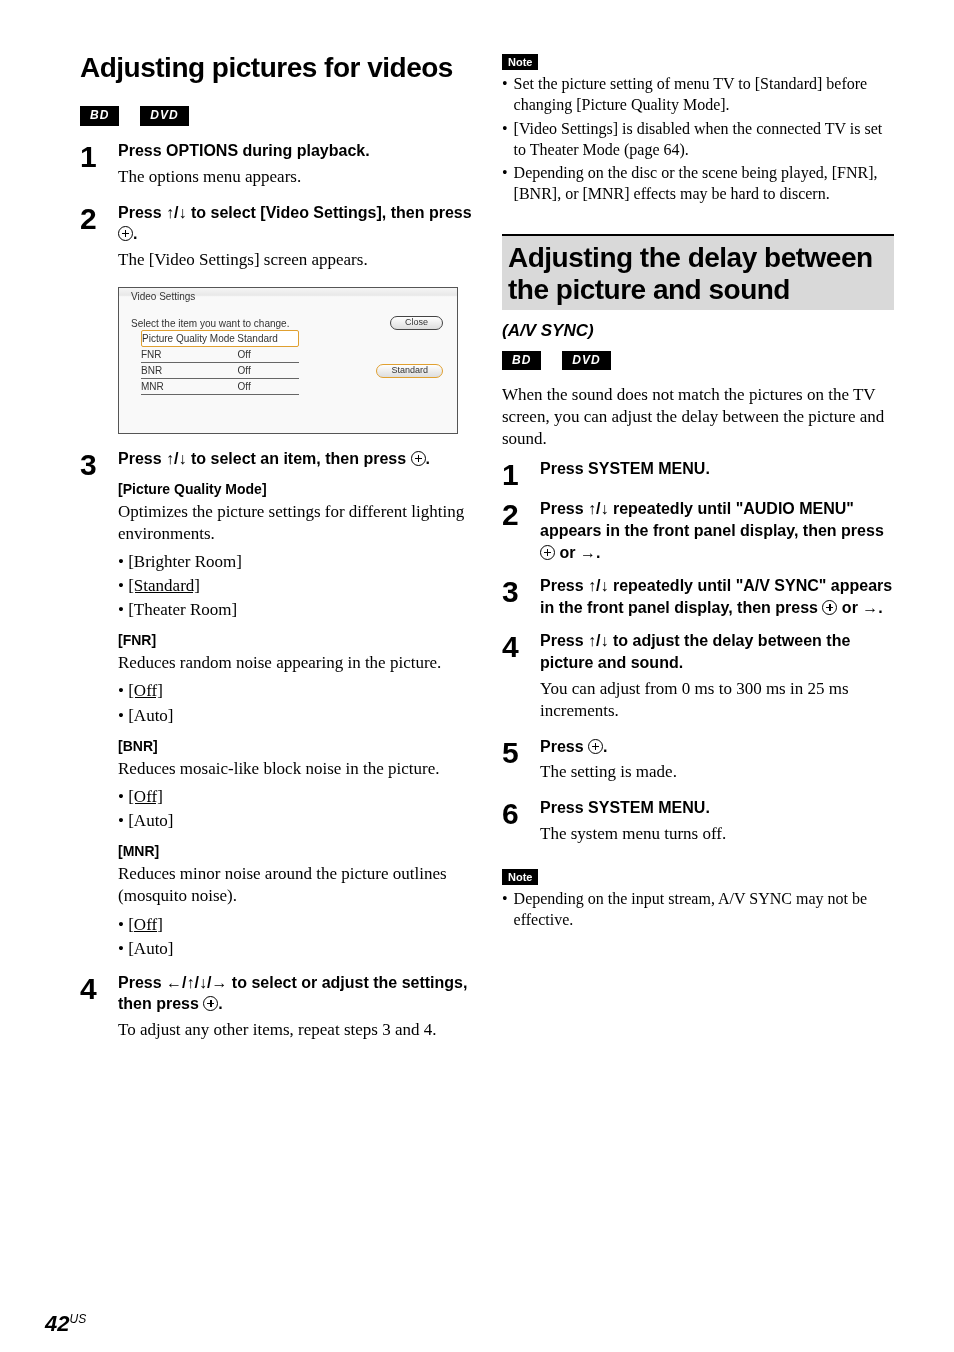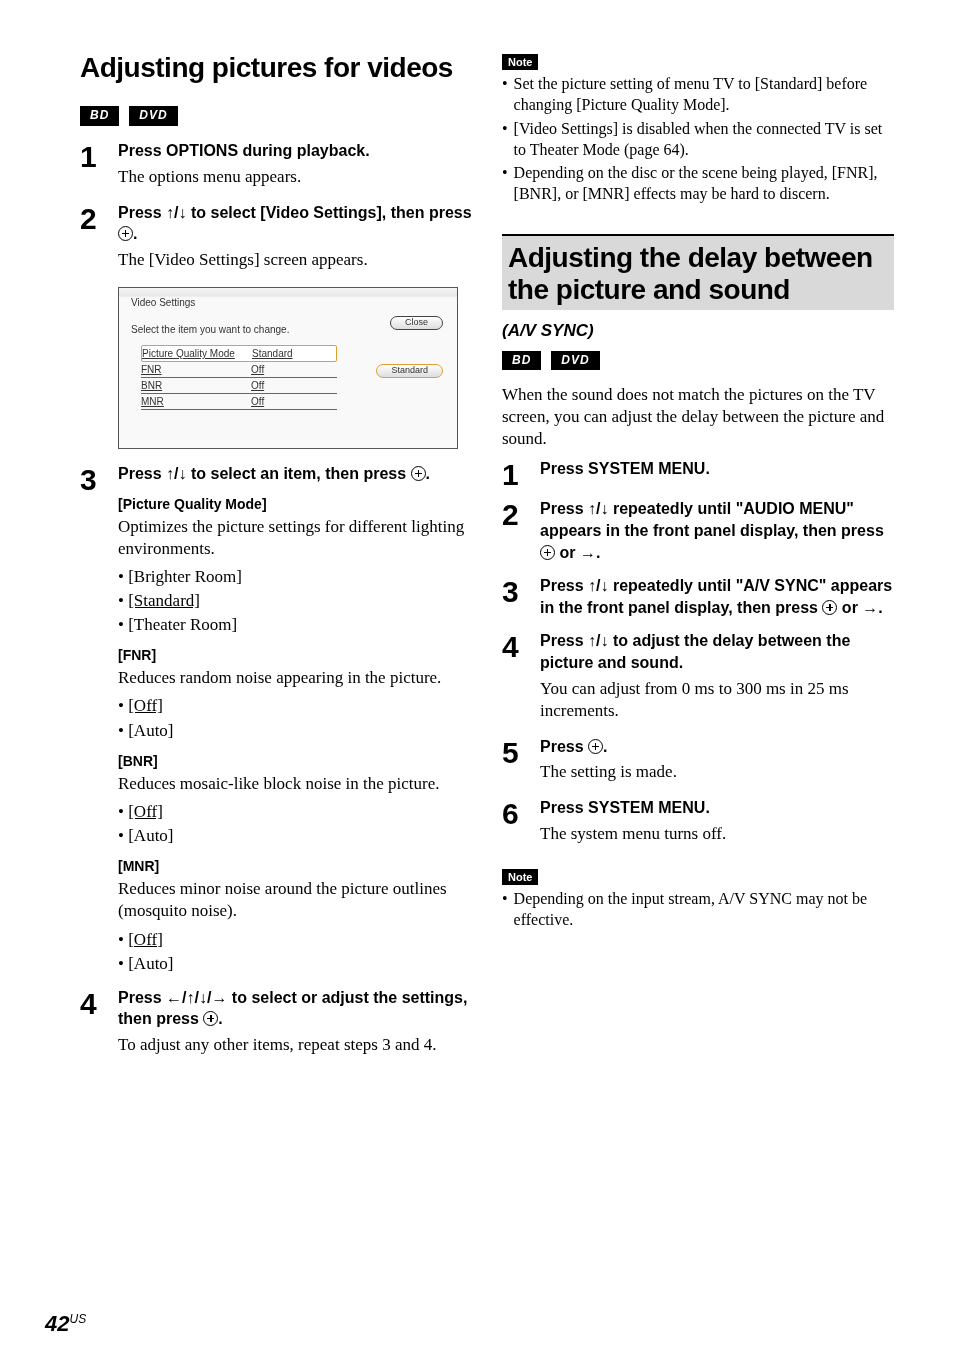--- a/index.html
+++ b/index.html
@@ -26,21 +26,21 @@
     font-family: Arial, Helvetica, sans-serif;
     font-weight: 900;
     font-size: 28px;
     background: #d9d9d9;
     border-top: 2px solid #000;
     padding: 6px 4px 4px 6px;
     margin-bottom: 10px;
     line-height: 1.15;
     letter-spacing: -0.5px;
   }
-  .badges { margin: 8px 0 14px 0; display: flex; gap: 10px; }
+  .badges { margin: 8px 0 14px 0; display: flex; gap: 21px; }
   .badge {
     background: #000; color: #fff;
     font-family: Arial, Helvetica, sans-serif;
     font-weight: bold; font-style: italic;
     font-size: 12px;
     padding: 2px 10px;
     display: inline-block;
     letter-spacing: 1px;
   }
   .step { display: flex; margin-bottom: 8px; }
@@ -113,26 +113,26 @@
   .page-num .small { font-style: italic; font-size: 12px; position: relative; top: -8px; }
   
   .vs-panel {
     border: 1px solid #555;
     background: linear-gradient(#f5f5f5 0%, #e8e8e8 5%, #f9f9f9 6%, #f9f9f9 100%);
     width: 340px;
     margin: 10px 0 14px 0;
     font-family: Arial, Helvetica, sans-serif;
     font-size: 10px;
     position: relative;
-    padding: 8px 12px 38px;
+    padding: 2px 12px 38px;
     color: #333;
   }
   .vs-title { font-size: 10px; margin-bottom: 14px; }
-  .vs-instr { font-size: 10px; margin-bottom: 9px; }
-  .vs-row { display: flex; border-bottom: 0.5px solid #666; padding: 1px 0; width: 196px; margin-left: 10px; text-decoration: underline; }
+  .vs-instr { font-size: 10px; margin-bottom: 0; }
+  .vs-row { display: flex; border-bottom: 0.5px solid #666; padding: 1px 0; width: 158px; margin-left: 10px; }
   .vs-row.selected { border: 1px solid #e0a030; border-radius: 2px; background: #fff; }
   .vs-col1 { width: 110px; }
   .vs-col2 { width: 70px; }
   .vs-pill {
     position: absolute;
     right: 14px;
     border: 1px solid #444;
     border-radius: 10px;
     padding: 0 14px;
     font-size: 9px;

